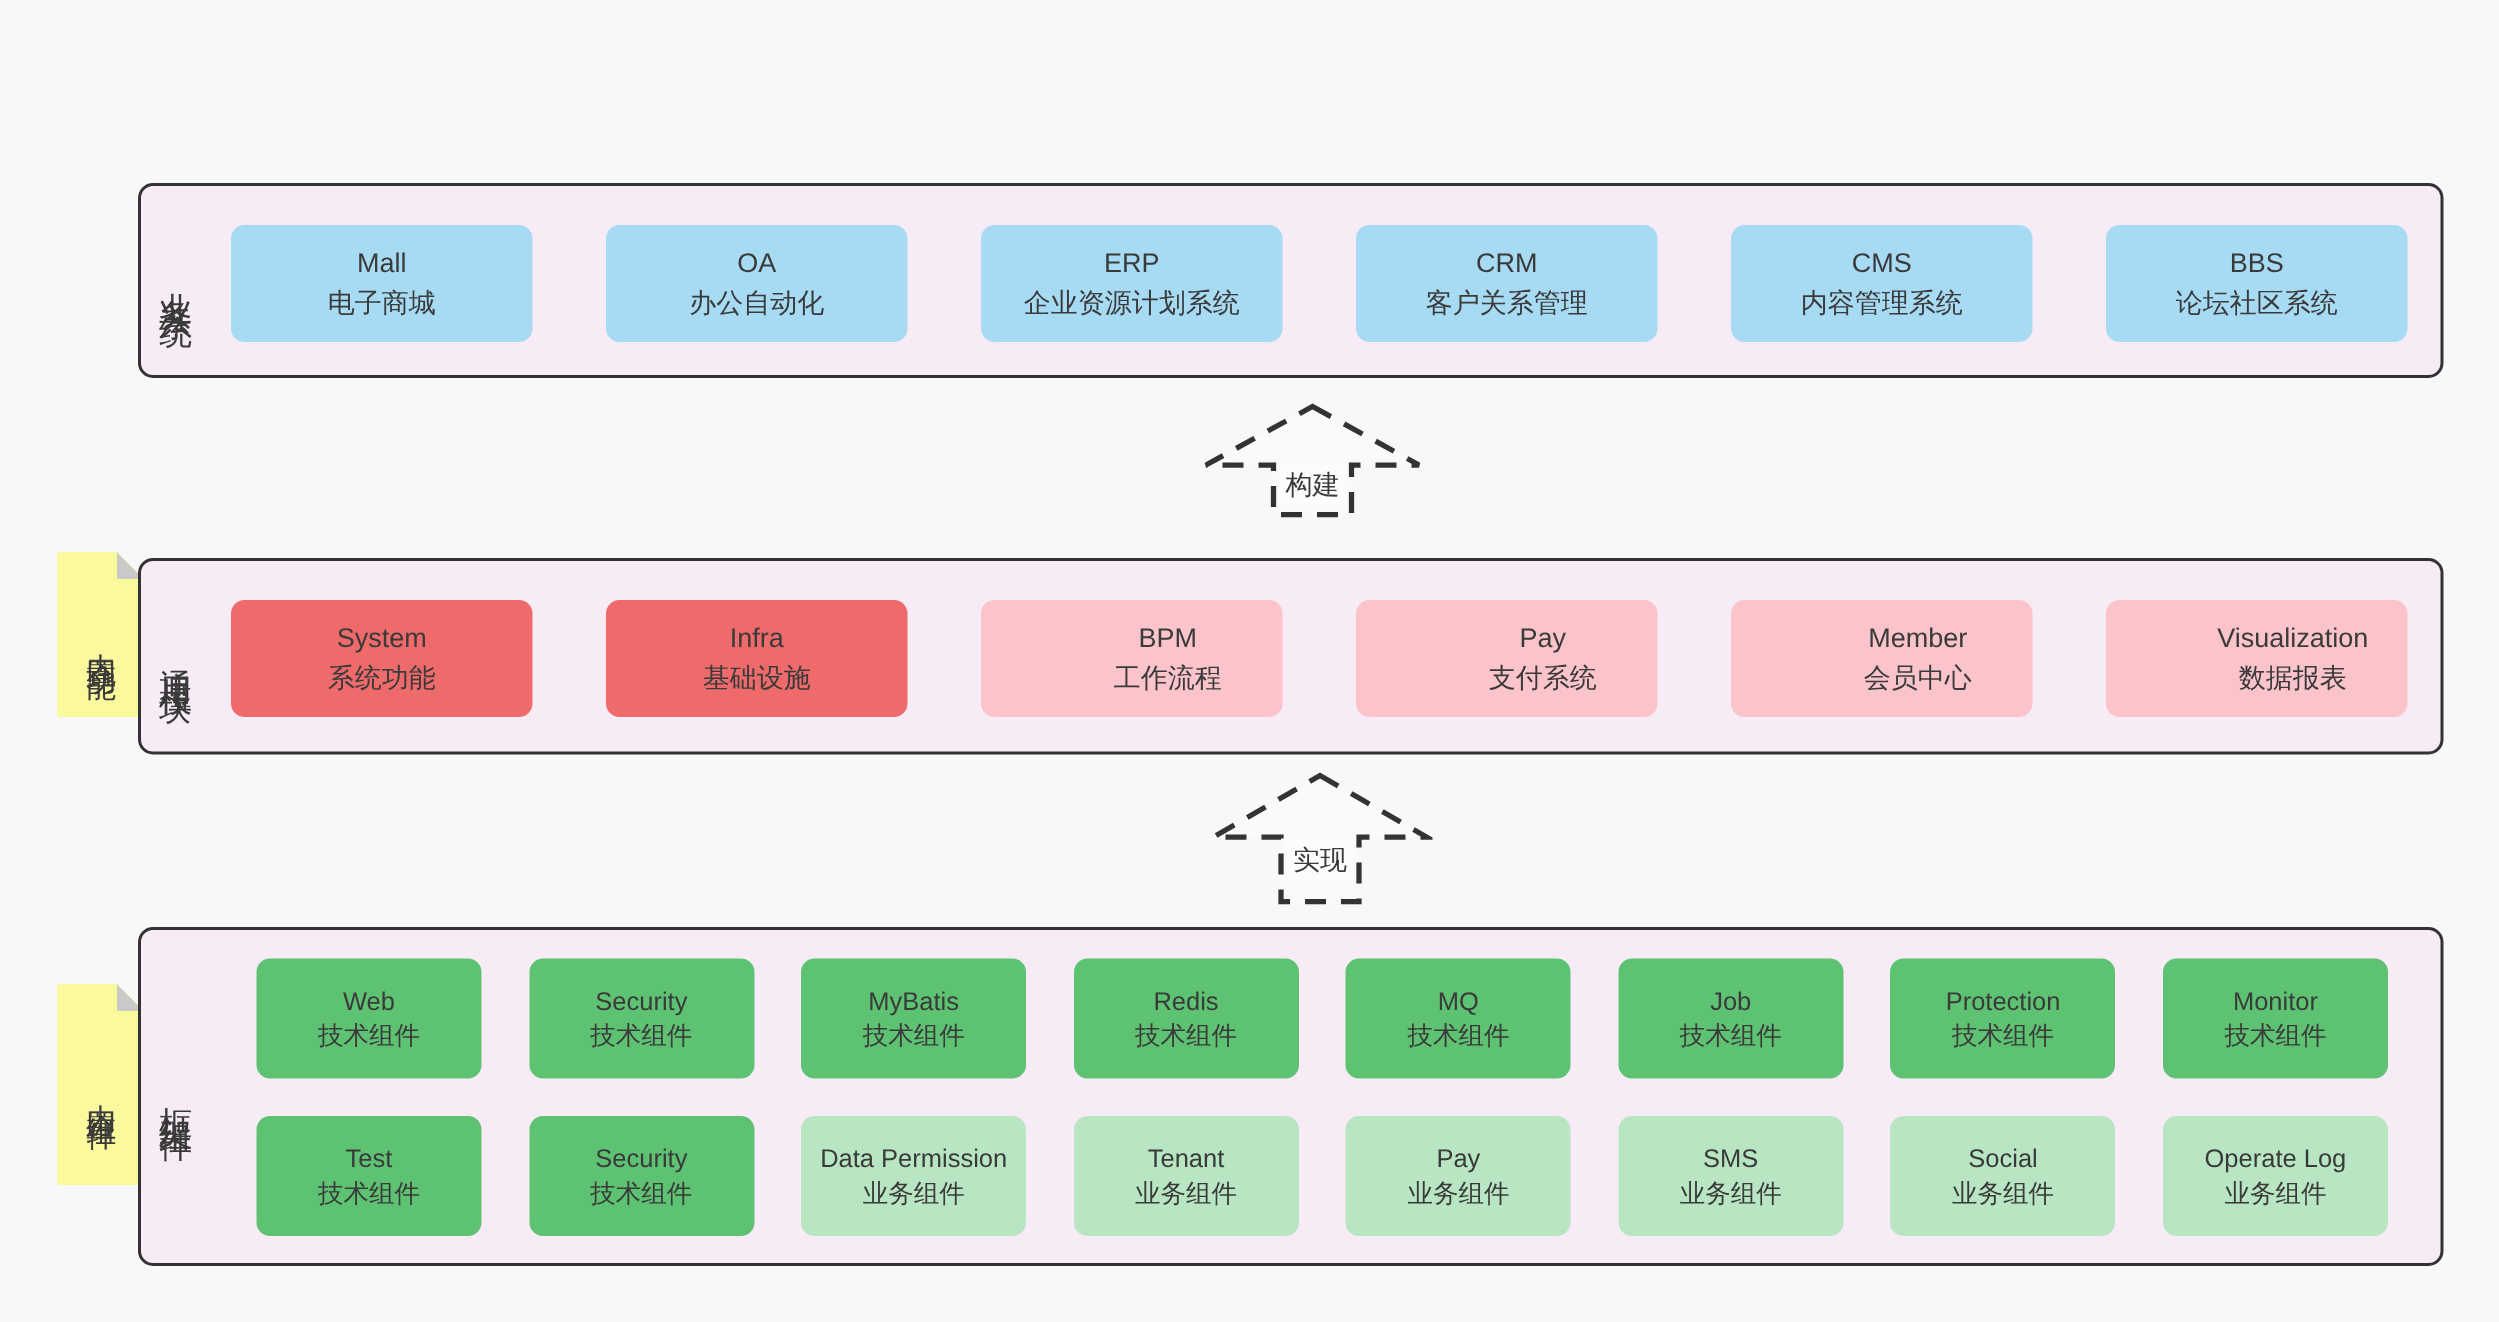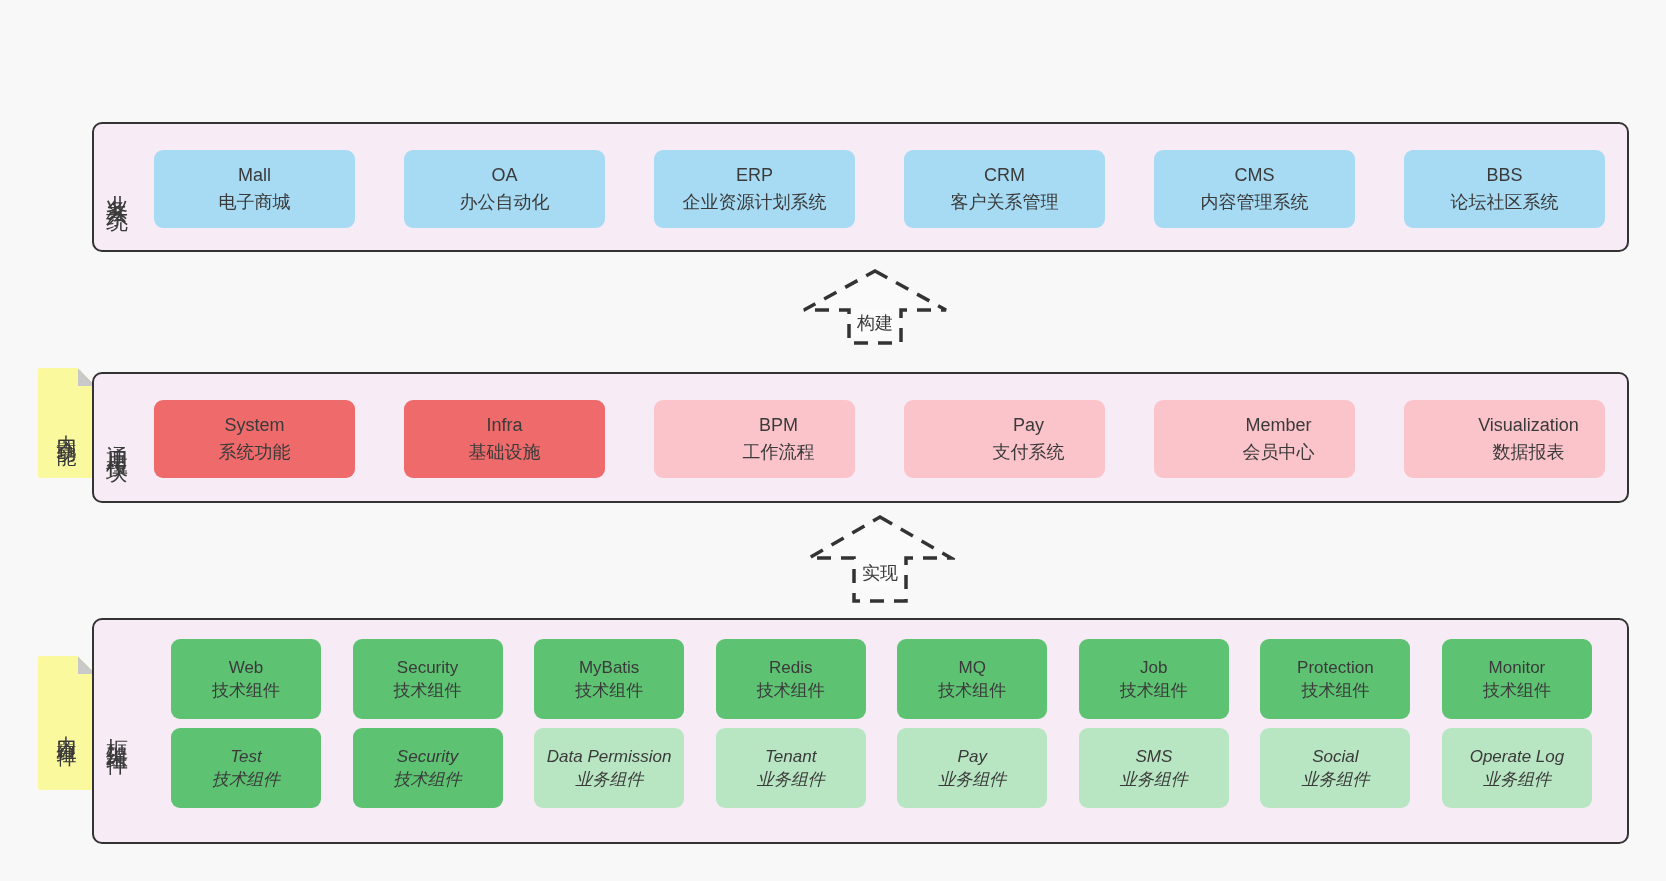--- a/index.html
+++ b/index.html
@@ -22,21 +22,21 @@
   #band-framework{top:618px;height:226px;}
   .band-label{
     position:absolute;left:12px;top:50%;transform:translateY(-50%);
     writing-mode:vertical-rl;text-orientation:upright;
     font-size:22px;letter-spacing:5px;line-height:1;color:var(--text);white-space:nowrap;
   }
   .box-row{position:absolute;left:60px;right:22px;display:flex;justify-content:space-between;}
   #band-business .box-row,#band-modules .box-row{top:26px;}
   #band-framework .box-row{left:61px;right:35px;padding-left:16px;}
   #band-framework .box-row.row1{top:19px;}
-  #band-framework .box-row.row2{top:108px;font-style:italic;}
+  #band-framework .box-row.row2{top:124px;}
   .box{
     box-sizing:border-box;border-radius:9px;display:flex;flex-direction:column;
     align-items:center;justify-content:center;text-align:left;
   }
   .box.lg{width:201px;height:78px;}
   .box.sm{width:150px;height:80px;padding:0 12px;}
   .box.lg .box-name,.box.lg .box-desc{font-size:18px;line-height:27px;}
   .box.sm .box-name,.box.sm .box-desc{font-size:17px;line-height:23px;}
   .box.blue{background:var(--blue);}
   .box.red{background:var(--red);}

